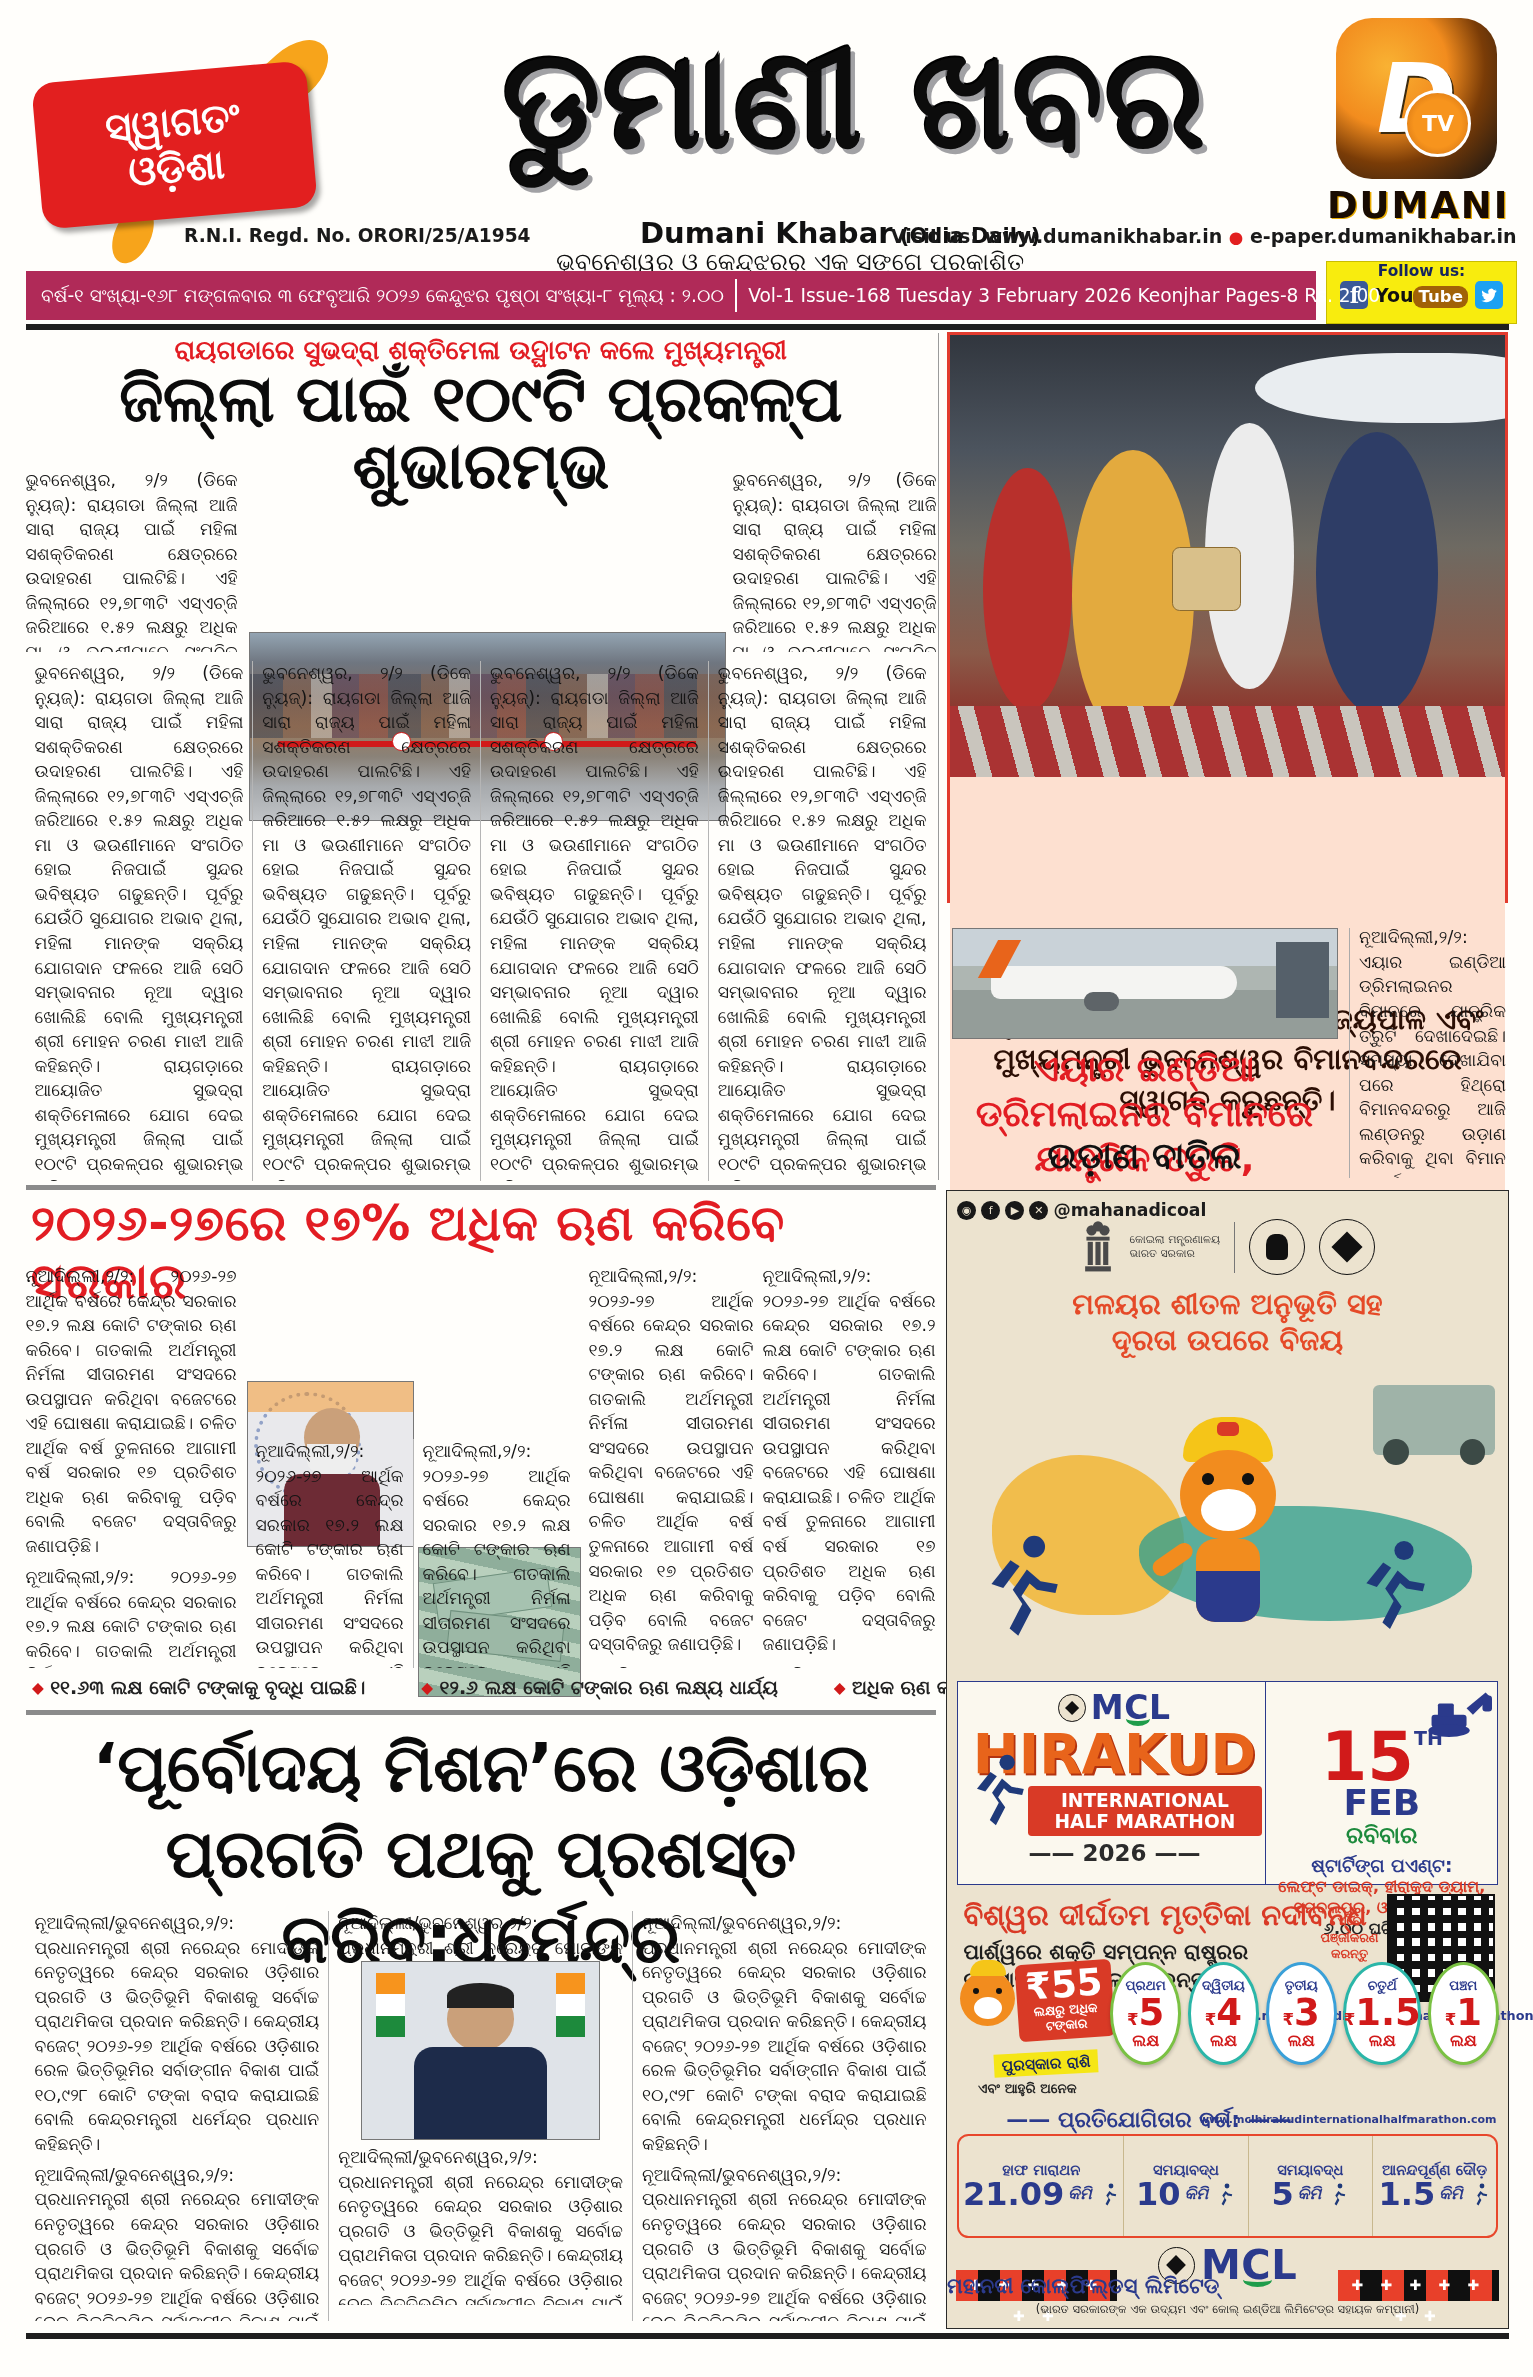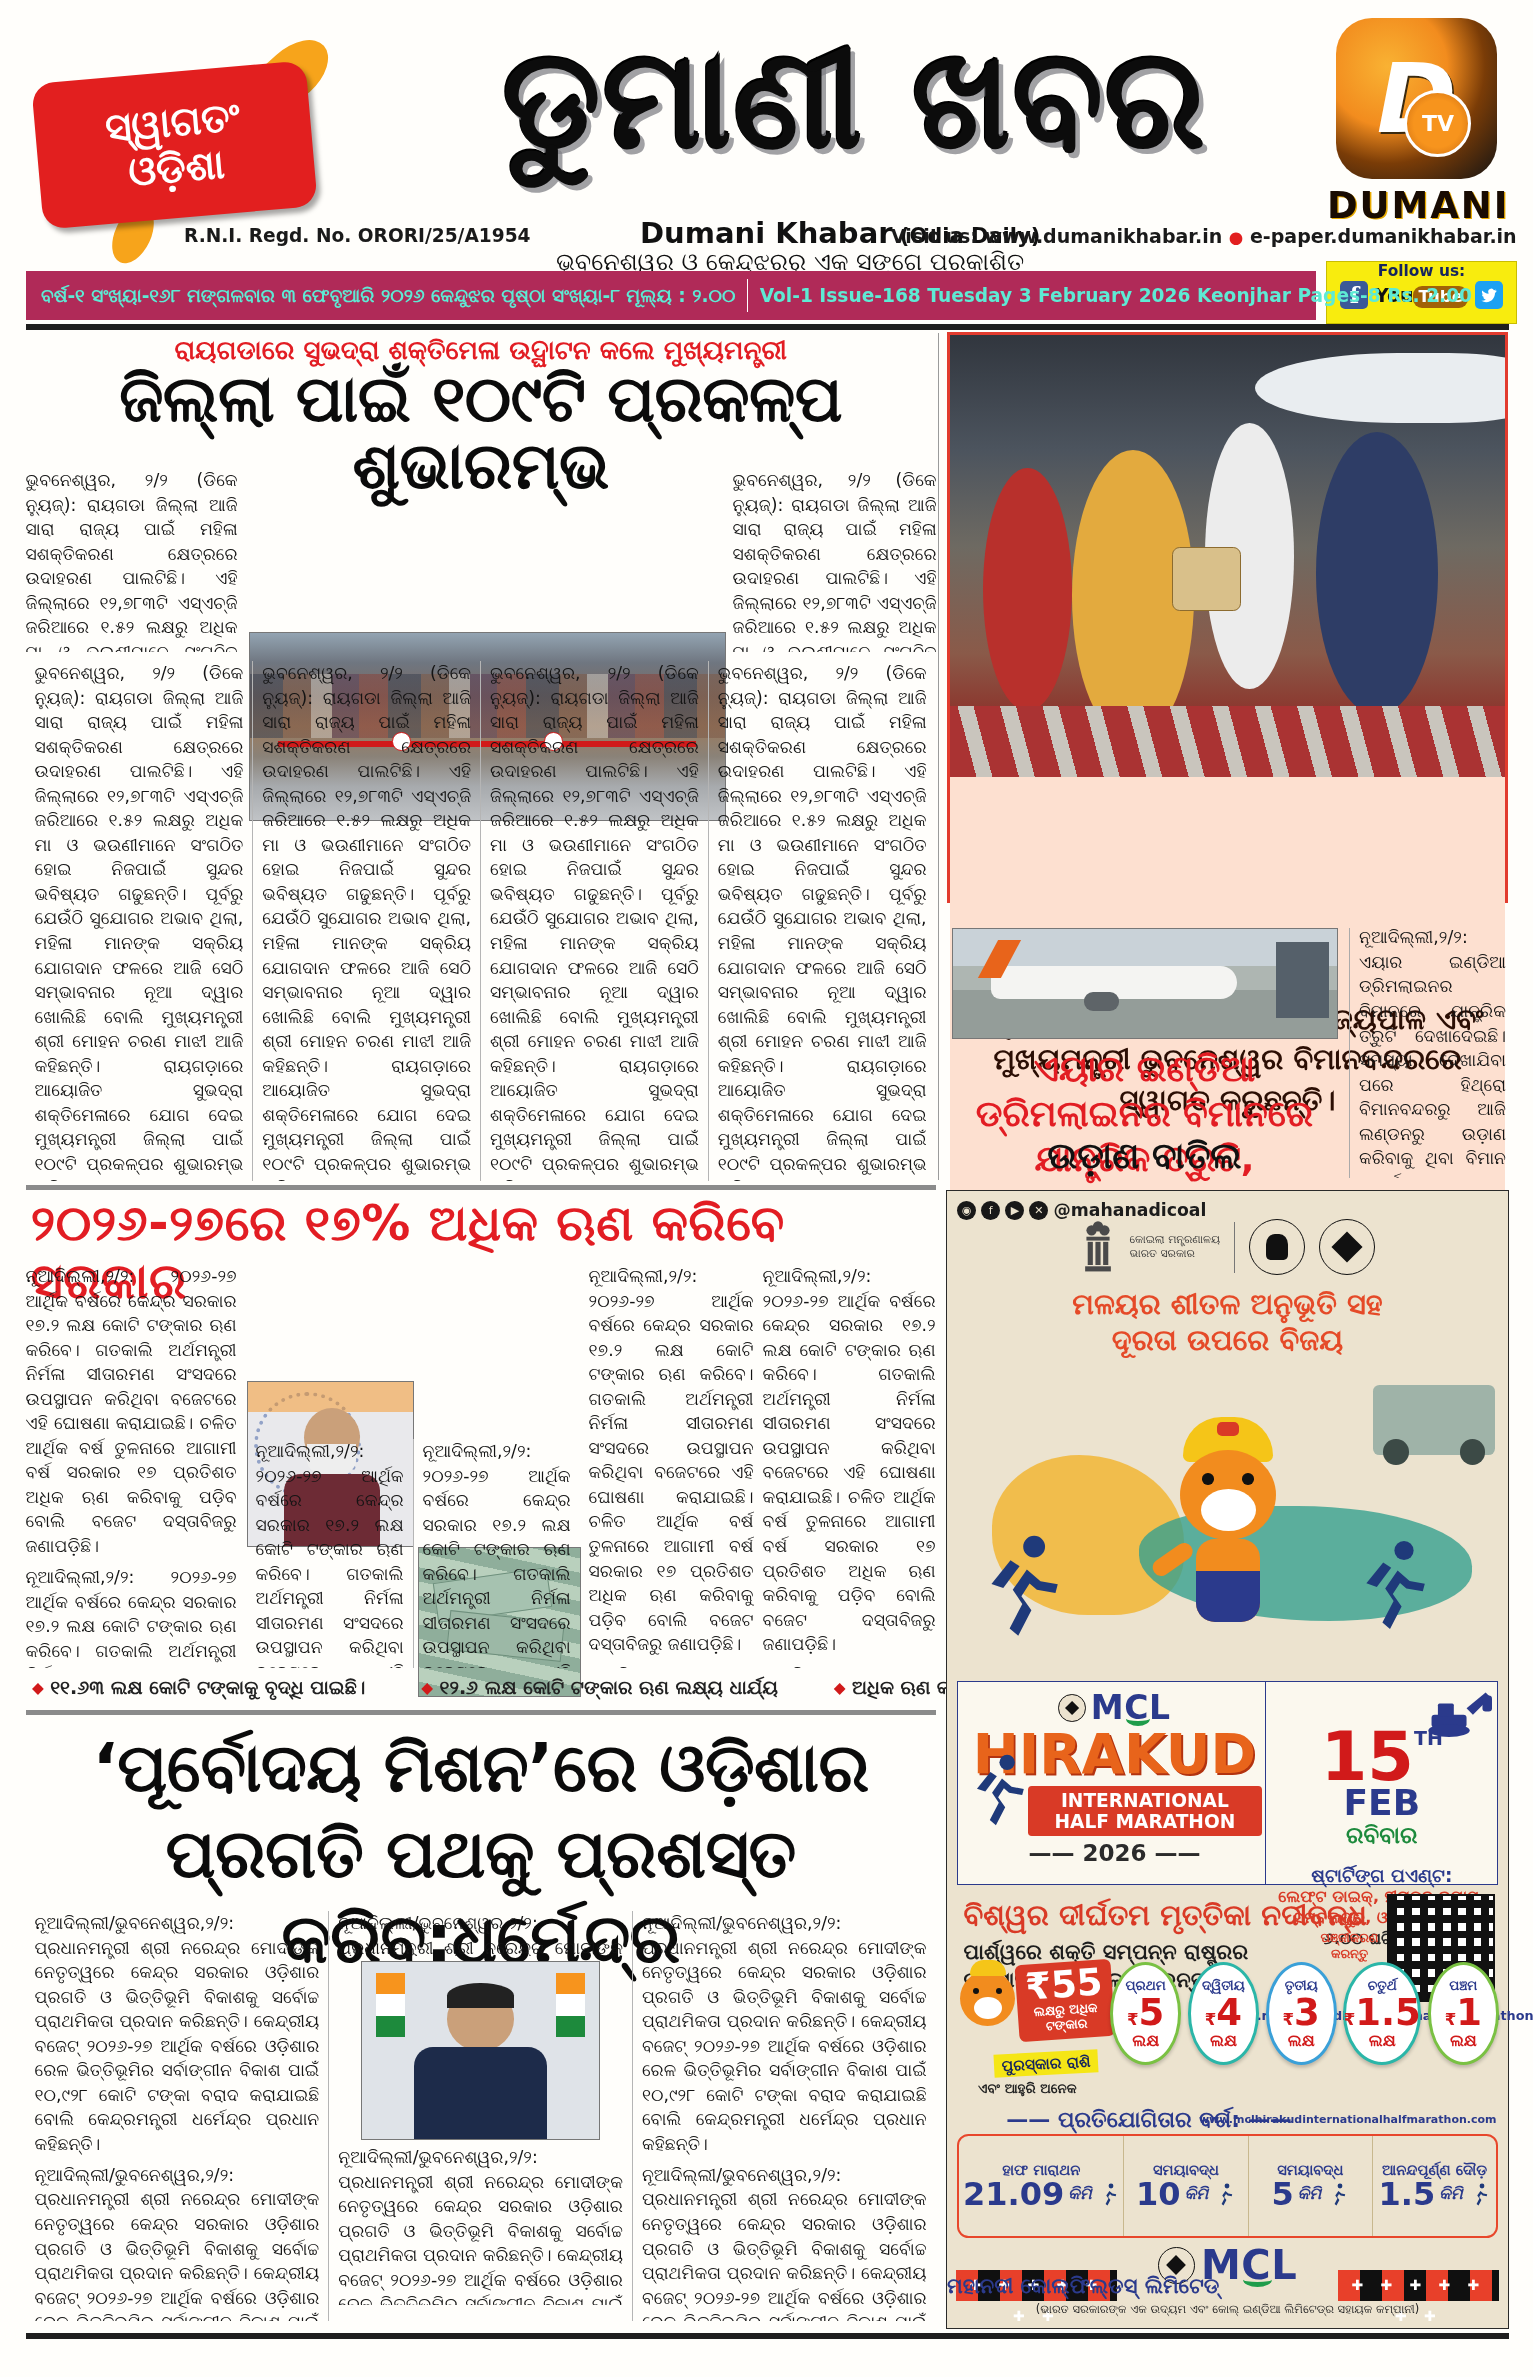--- a/index.html
+++ b/index.html
@@ -47,21 +47,21 @@
               border:1.3px solid #c9bd00;display:flex;flex-direction:column;align-items:center;}
   .follow-label{font-size:15.4px;font-weight:bold;color:#15245e;}
   .follow-icons{display:flex;align-items:center;gap:6.4px;margin-top:1.3px;}
   .fb-ic{width:28px;height:28px;background:#3b5998;border-radius:5.1px;color:#fff;font-weight:bold;
          font-size:22px;display:flex;align-items:center;justify-content:center;font-family:"DejaVu Serif",serif;}
   .yt-you{font-weight:bold;font-size:19px;color:#111;}
   .yt-tube{background:#a16207;color:#fff;font-weight:bold;font-size:16.6px;border-radius:9px;padding:1.3px 5.1px;}
   .tw-ic{width:28px;height:28px;background:#1da1f2;border-radius:5.1px;display:flex;align-items:center;justify-content:center;}
   .infobar{position:absolute;left:25.6px;top:271px;width:1290px;height:49px;background:#b02a58;
            display:flex;align-items:center;justify-content:space-between;padding:0 15.4px;box-sizing:border-box;}
-  .infobar span{color:#5eead4;font-size:18.6px;font-weight:bold;white-space:nowrap;}
+  .infobar span{color:#ffffff;font-size:18.6px;font-weight:normal;white-space:nowrap;}
   .infobar .sep{width:1.3px;height:33px;background:#fff;margin:0 11.5px;flex:none;}
   
   .kicker{font-size:26px;font-weight:bold;color:#e21d23;}
   .lead-headline{font-size:64px;font-weight:bold;color:#0b0b0b;line-height:1.05;letter-spacing:-0.6px;}
   .photo{position:relative;overflow:hidden;border:0.6px solid #777;}
   .ribbon-line{position:absolute;left:6%;top:58%;width:88%;height:5.8px;background:#d11a1a;}
   .ribbon-dot{position:absolute;top:53%;width:16.6px;height:16.6px;border-radius:50%;background:#fff;border:1.9px solid #d11a1a;}
   
   .pres-box{position:absolute;left:947px;top:332px;width:561px;height:571px;border:3.8px solid #e23b2e;box-sizing:border-box;background:#fff;}
   .pres-photo{position:relative;width:100%;height:442px;overflow:hidden;
@@ -99,21 +99,21 @@
   .mcl-word .swoosh{position:absolute;left:44%;bottom:1.3px;width:24px;height:10.2px;border-bottom:5.1px solid #1f9d4b;border-radius:0 0 60% 60%;}
   .hirakud{font-size:55px;font-weight:bold;color:#e8641b;letter-spacing:0px;line-height:1.0;text-align:center;
            text-shadow:1.9px 1.9px 0 #b3330f;}
   .halfm{background:#d93a26;color:#fff;font-weight:bold;font-size:18.6px;text-align:center;border-radius:3.8px;
          padding:3.8px 2.6px;margin-top:3.8px;}
   .y2026{text-align:center;font-size:23px;font-weight:bold;color:#2b2b2b;margin-top:3.8px;}
   .d15{font-size:67px;font-weight:bold;color:#d11a1a;line-height:.9;}
   .dth{font-size:19px;font-weight:bold;color:#2b3a8c;vertical-align:top;}
   .dfeb{font-size:36px;font-weight:bold;color:#2b3a8c;line-height:.9;}
   .sunday{color:#1d8a3c;font-size:23px;font-weight:bold;margin-top:2.6px;}
-  .startp{color:#2b3a8c;font-size:18.6px;font-weight:bold;margin-top:16px;}
+  .startp{color:#2b3a8c;font-size:18.6px;font-weight:bold;margin-top:6px;}
   .startl{color:#d93a26;font-size:16px;font-weight:bold;line-height:1.3;}
   .startl .blk{color:#222;}
   .dam1{position:absolute;left:16.6px;top:707px;font-size:29px;font-weight:bold;color:#d93a26;}
   .dam2{position:absolute;left:16.6px;top:747px;width:349px;font-size:21px;font-weight:bold;color:#1d1d1d;line-height:1.35;}
   .register{position:absolute;left:372px;top:722px;width:61px;font-size:12.8px;font-weight:bold;color:#d93a26;text-align:center;line-height:1.3;}
   .qr{position:absolute;left:440px;top:703px;width:104px;height:104px;background:#fff;border:2.6px solid #111;
       background-image:repeating-linear-gradient(0deg,#111 0 7.7px,transparent 7.7px 15.4px),repeating-linear-gradient(90deg,#111 0 7.7px,#fff 7.7px 15.4px);}
   .web{font-size:12.8px;font-weight:bold;color:#2b3a8c;}
   .mascot-block{position:absolute;left:9px;top:765px;width:150px;height:138px;}
   .r55{position:absolute;left:61px;top:6.4px;width:96px;height:77px;background:#d93a26;border-radius:6.4px;

